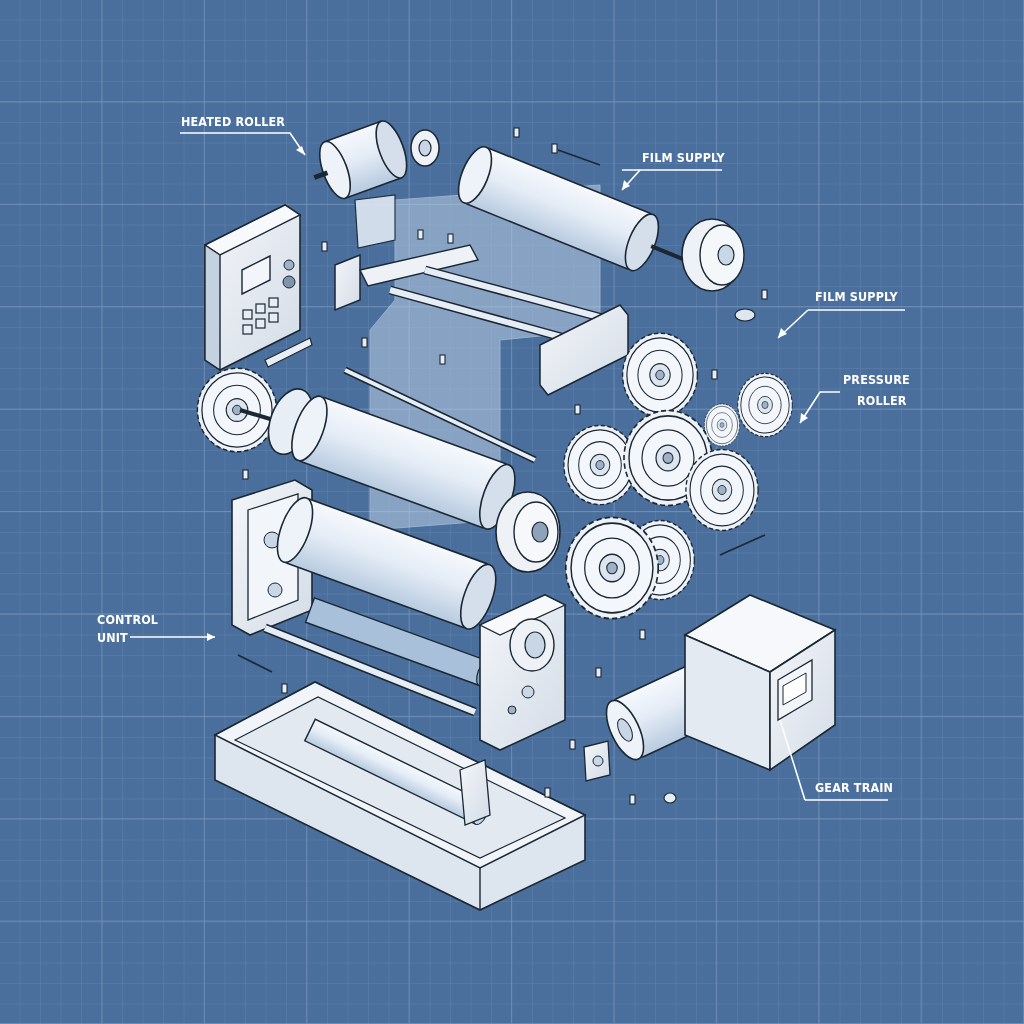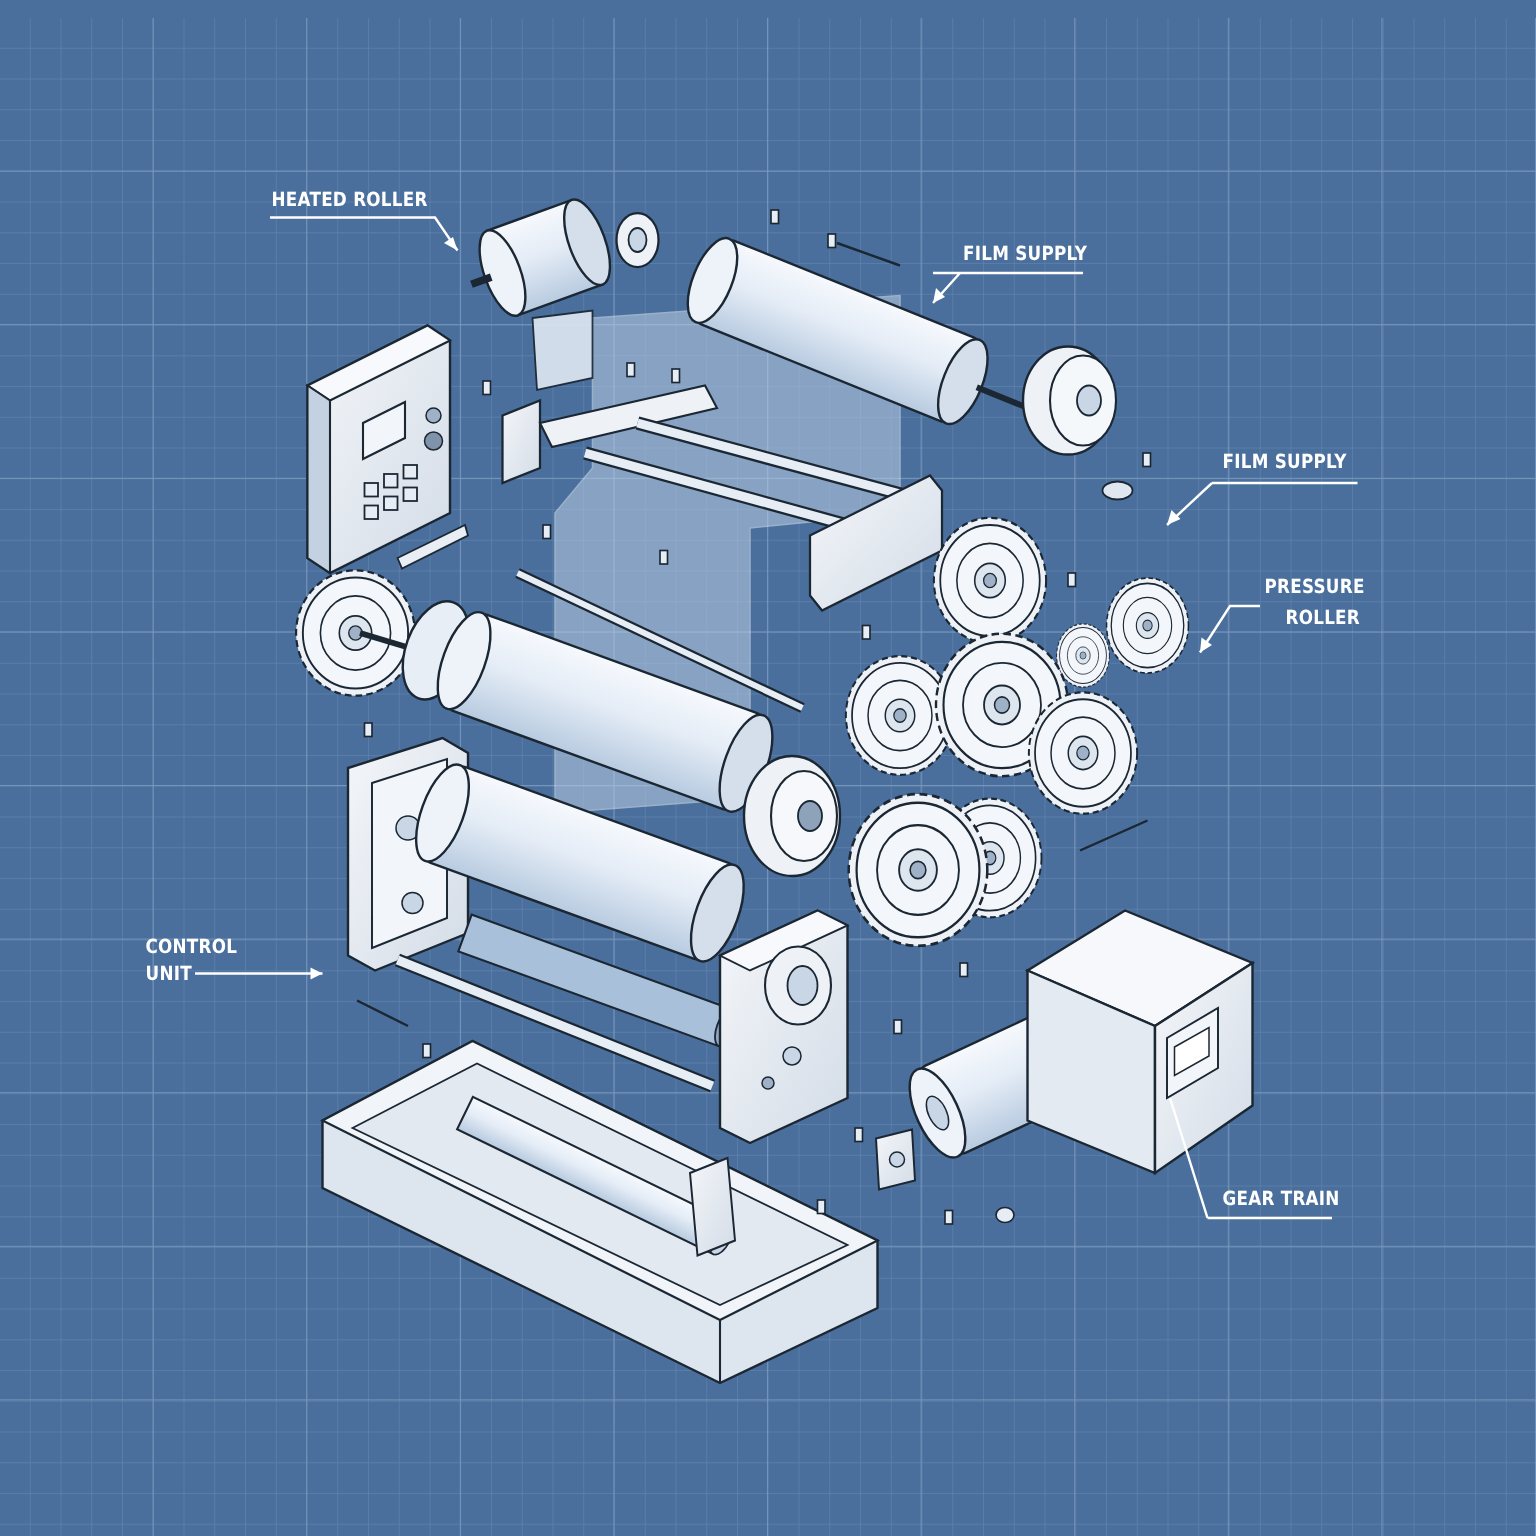--- a/index.html
+++ b/index.html
@@ -1,21 +1,21 @@
 <!DOCTYPE html>
 <html><head>
 <meta charset="utf-8">
 <style>
   html, body { margin:0; padding:0; }
   body {
     width:1024px; height:1024px; overflow:hidden;
     background:#4a6f9c;
     font-family: "Liberation Sans", sans-serif;
   }
-  #stage { position:relative; width:1024px; height:759px;margin-top:12px; }
+  #stage { position:relative; width:1024px; height:759px; }
   #stage svg { position:absolute; left:0; top:0; }
   .label {
     position:absolute; color:#ffffff; font-family:"DejaVu Sans", sans-serif;
     font-weight:bold; font-size:13px; letter-spacing:0.2px; line-height:16px;
     text-transform:uppercase; transform:scaleX(0.86); transform-origin:left top;
     white-space:nowrap;
   }
 </style>
 </head>
 <body>

